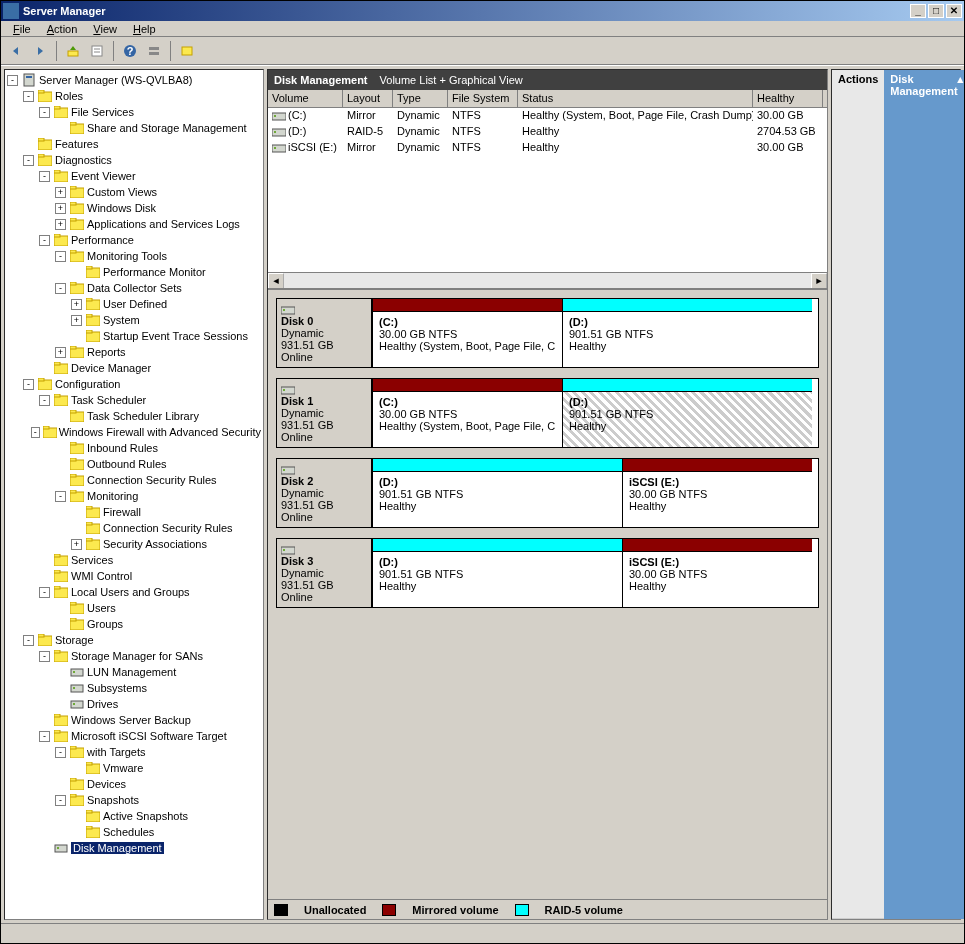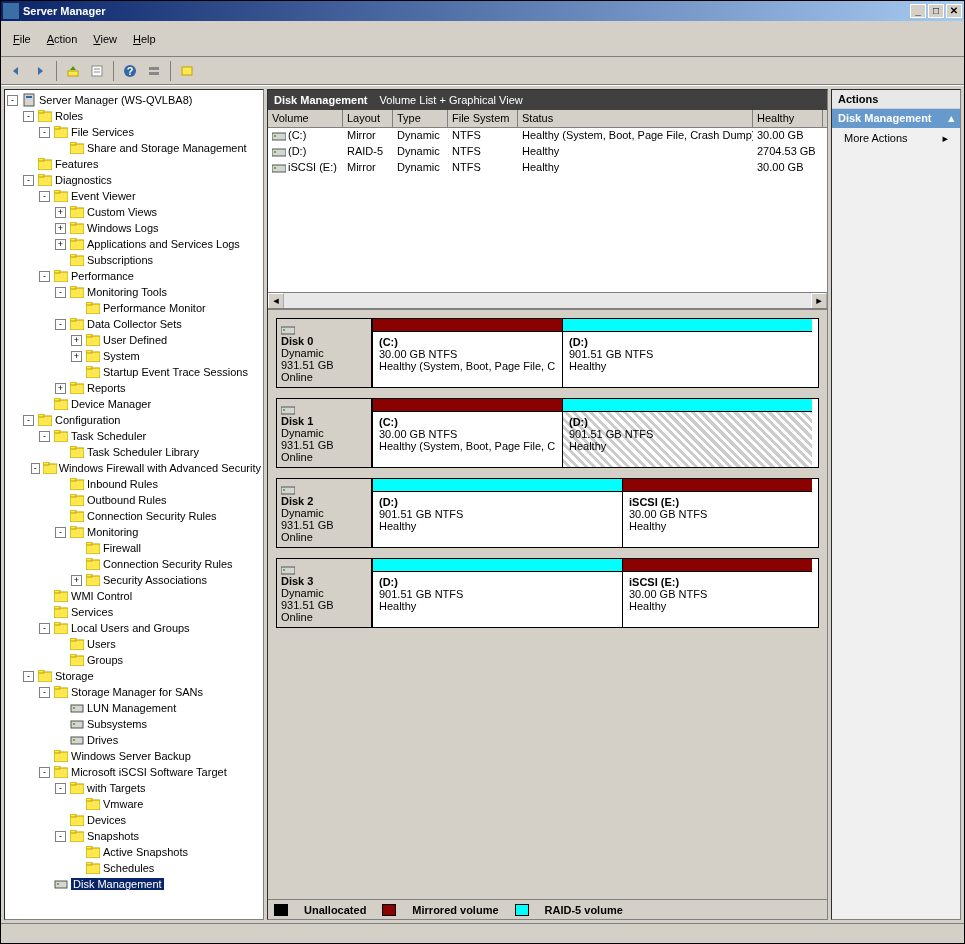--- a/index.html
+++ b/index.html
@@ -2,21 +2,21 @@
 <html><head>
 <meta charset="utf-8">
 <style>
 * { box-sizing: border-box; margin: 0; padding: 0; font-family: Tahoma, sans-serif; font-size: 11px; }
 body { background: #d4d0c8; width: 965px; height: 944px; overflow: hidden; }
 .window { width: 965px; height: 944px; border: 1px solid #000; background: #d4d0c8; display: flex; flex-direction: column; }
 .titlebar { height: 20px; background: linear-gradient(to right, #0a246a, #a6caf0); color: #fff; display: flex; align-items: center; padding: 0 2px; font-weight: bold; }
 .titlebar .icon { width: 16px; height: 16px; background: #3a6ea5; margin-right: 4px; display:inline-block; }
 .titlebar .spacer { flex: 1; }
 .titlebar .btn { width: 16px; height: 14px; background: #d4d0c8; border: 1px solid #fff; margin-left: 2px; color:#000; font-family: Arial; font-size:10px; text-align:center; line-height:11px; cursor:pointer; }
-.menubar { height: 36px; display: flex; align-items: center; padding: 0 4px; border-bottom: 1px solid #808080; }
+.menubar { height: 16px; display: flex; align-items: center; padding: 0 4px; border-bottom: 1px solid #808080; }
 .menubar span { padding: 2px 8px; cursor: pointer; }
 .menubar span u { text-decoration: underline; }
 .toolbar { height: 28px; display: flex; align-items: center; padding: 0 4px; border-bottom: 1px solid #808080; gap:2px; }
 .tbtn { width: 22px; height: 22px; border: 1px solid #d4d0c8; display:flex; align-items:center; justify-content:center; cursor:pointer; }
 .tsep { width:1px; height:20px; background:#808080; margin:0 3px; }
 .content { flex: 1; display: flex; border-top: 1px solid #fff; overflow:hidden; padding:3px; gap:3px; }
 .tree-pane { width: 260px; background: #fff; border: 1px inset #808080; overflow-y: auto; padding: 2px; }
 .tree-item { display: flex; align-items: center; height: 16px; cursor: pointer; white-space: nowrap; }
 .tree-item .exp { width: 11px; height: 11px; border: 1px solid #808080; font-size: 9px; line-height: 9px; text-align: center; margin-right: 3px; cursor:pointer; color:#000; background:#fff; }
 .tree-item .noexp { width: 11px; margin-right:3px; }
@@ -41,21 +41,21 @@
 .disk-info b { display:block; }
 .partitions { flex: 1; display: flex; }
 .partition { border-left: 1px solid #000; display:flex; flex-direction:column; }
 .part-stripe { height: 12px; }
 .part-body { flex:1; padding: 4px 6px; border-top:1px solid #000; }
 .stripe-mirror { background: #8b0000; }
 .stripe-raid5 { background: #00ffff; }
 .hatched { background: repeating-linear-gradient(45deg, #fff, #fff 3px, #ccc 3px, #ccc 6px); }
 .legend { height: 20px; background: #d4d0c8; border-top: 1px solid #808080; display:flex; align-items:center; padding:0 6px; gap:16px; }
 .legend .sw { width:14px; height:12px; border:1px solid #000; display:inline-block; }
-.actions-pane { width: 130px; background: #f0f0f0; border: 1px inset #808080; display:flex; flex-direction:column; }
+.actions-pane { width: 130px; background: #f0f0f0; border: 1px inset #808080; display:flex; flex-direction:row; }
 .actions-title { background: #e8e8e8; padding: 3px 6px; font-weight: bold; border-bottom:1px solid #ccc; }
 .actions-section { background: #6699cc; color:#fff; padding: 3px 6px; font-weight:bold; display:flex; justify-content:space-between; cursor:pointer; }
 .actions-item { padding: 4px 12px; cursor:pointer; display:flex; justify-content:space-between; }
 .statusbar { height: 20px; border-top: 1px solid #808080; }
 svg { display:block; }
 </style>
 </head>
 <body>
 
 <div class="window">
@@ -215,45 +215,34 @@
           </div>
           <div class="tree-item">
             <span class="ind" style="width:48px"></span>
             <span class="exp">+</span>
             <span class="ticon">
               <svg width="14" height="12">
                 <rect x="0" y="2" width="14" height="10" fill="#fce94f" stroke="#c4a000"></rect>
                 <rect x="0" y="0" width="6" height="3" fill="#fce94f" stroke="#c4a000"></rect>
               </svg>
             </span>
-            <span class="label">Windows Logs</span>
+            <span class="label">Windows Disk</span>
           </div>
           <div class="tree-item">
             <span class="ind" style="width:48px"></span>
             <span class="exp">+</span>
             <span class="ticon">
               <svg width="14" height="12">
                 <rect x="0" y="2" width="14" height="10" fill="#fce94f" stroke="#c4a000"></rect>
                 <rect x="0" y="0" width="6" height="3" fill="#fce94f" stroke="#c4a000"></rect>
               </svg>
             </span>
             <span class="label">Applications and Services Logs</span>
           </div>
           <div class="tree-item">
-            <span class="ind" style="width:48px"></span>
-            <span class="noexp"></span>
-            <span class="ticon">
-              <svg width="14" height="12">
-                <rect x="0" y="2" width="14" height="10" fill="#fce94f" stroke="#c4a000"></rect>
-                <rect x="0" y="0" width="6" height="3" fill="#fce94f" stroke="#c4a000"></rect>
-              </svg>
-            </span>
-            <span class="label">Subscriptions</span>
-          </div>
-          <div class="tree-item">
             <span class="ind" style="width:32px"></span>
             <span class="exp">-</span>
             <span class="ticon">
               <svg width="14" height="12">
                 <rect x="0" y="2" width="14" height="10" fill="#fce94f" stroke="#c4a000"></rect>
                 <rect x="0" y="0" width="6" height="3" fill="#fce94f" stroke="#c4a000"></rect>
               </svg>
             </span>
             <span class="label">Performance</span>
           </div>
@@ -468,32 +457,32 @@
           </div>
           <div class="tree-item">
             <span class="ind" style="width:32px"></span>
             <span class="noexp"></span>
             <span class="ticon">
               <svg width="14" height="12">
                 <rect x="0" y="2" width="14" height="10" fill="#fce94f" stroke="#c4a000"></rect>
                 <rect x="0" y="0" width="6" height="3" fill="#fce94f" stroke="#c4a000"></rect>
               </svg>
             </span>
+            <span class="label">Services</span>
+          </div>
+          <div class="tree-item">
+            <span class="ind" style="width:32px"></span>
+            <span class="noexp"></span>
+            <span class="ticon">
+              <svg width="14" height="12">
+                <rect x="0" y="2" width="14" height="10" fill="#fce94f" stroke="#c4a000"></rect>
+                <rect x="0" y="0" width="6" height="3" fill="#fce94f" stroke="#c4a000"></rect>
+              </svg>
+            </span>
             <span class="label">WMI Control</span>
-          </div>
-          <div class="tree-item">
-            <span class="ind" style="width:32px"></span>
-            <span class="noexp"></span>
-            <span class="ticon">
-              <svg width="14" height="12">
-                <rect x="0" y="2" width="14" height="10" fill="#fce94f" stroke="#c4a000"></rect>
-                <rect x="0" y="0" width="6" height="3" fill="#fce94f" stroke="#c4a000"></rect>
-              </svg>
-            </span>
-            <span class="label">Services</span>
           </div>
           <div class="tree-item">
             <span class="ind" style="width:32px"></span>
             <span class="exp">-</span>
             <span class="ticon">
               <svg width="14" height="12">
                 <rect x="0" y="2" width="14" height="10" fill="#fce94f" stroke="#c4a000"></rect>
                 <rect x="0" y="0" width="6" height="3" fill="#fce94f" stroke="#c4a000"></rect>
               </svg>
             </span>

